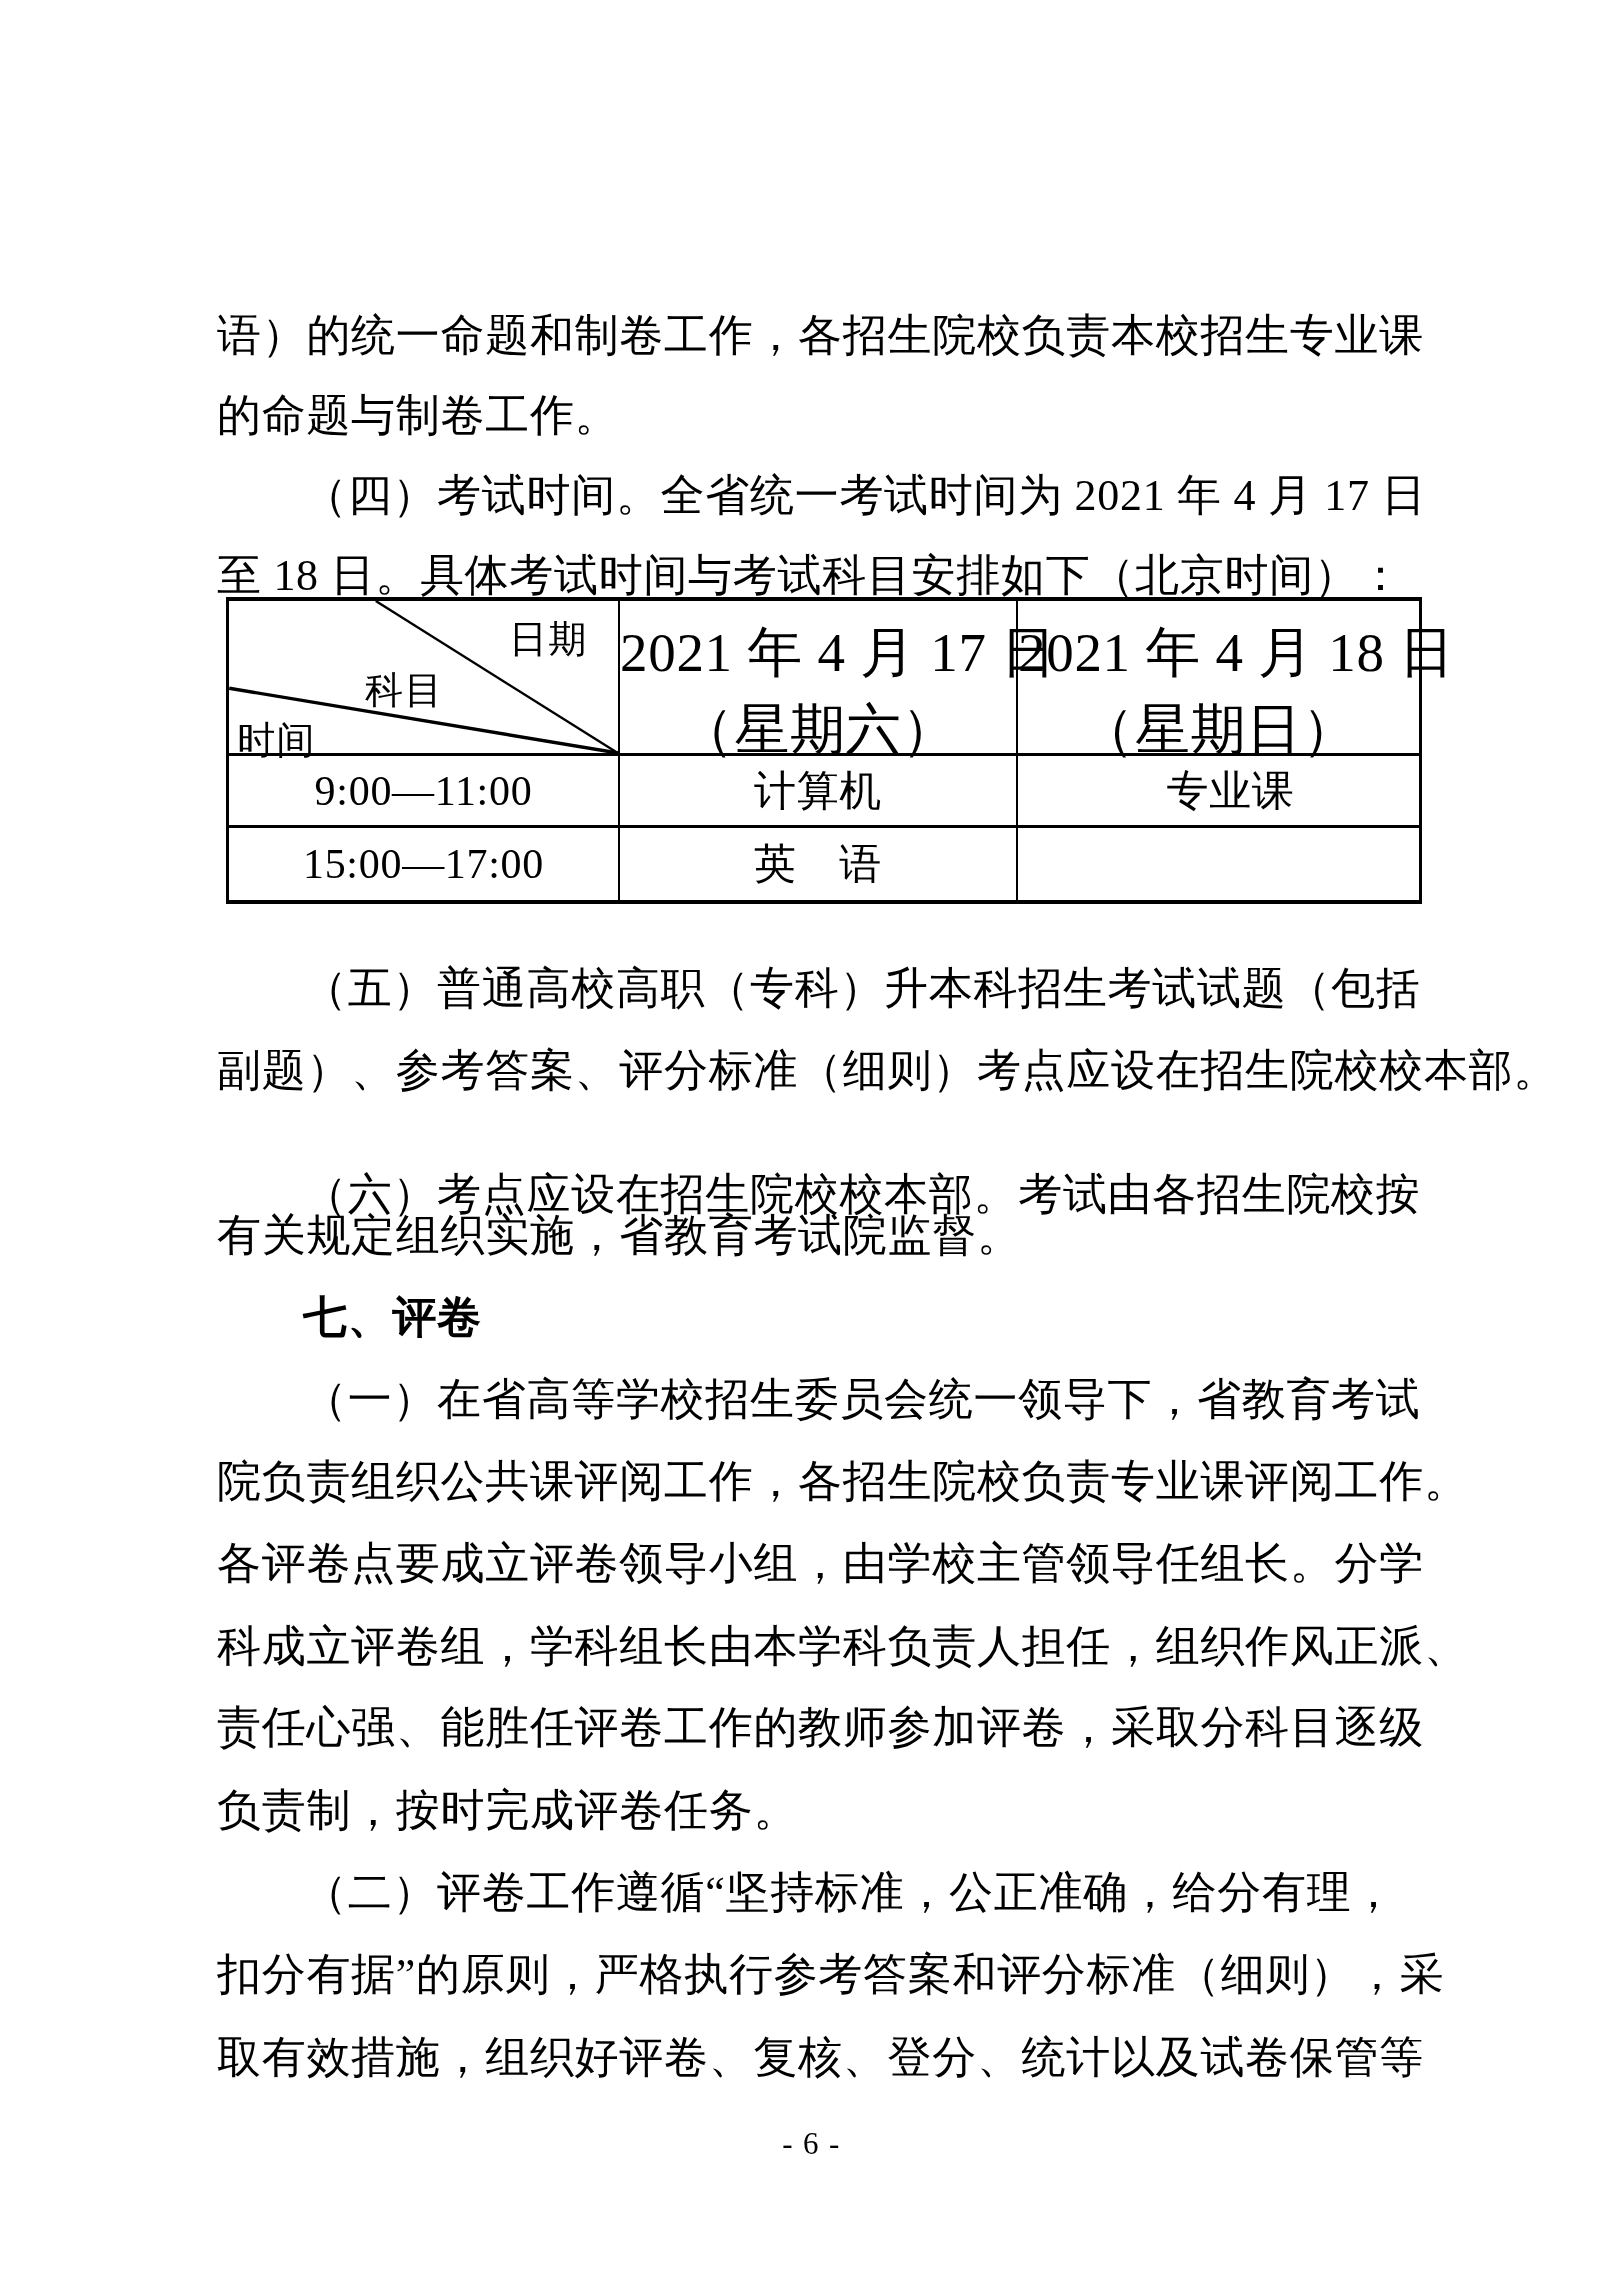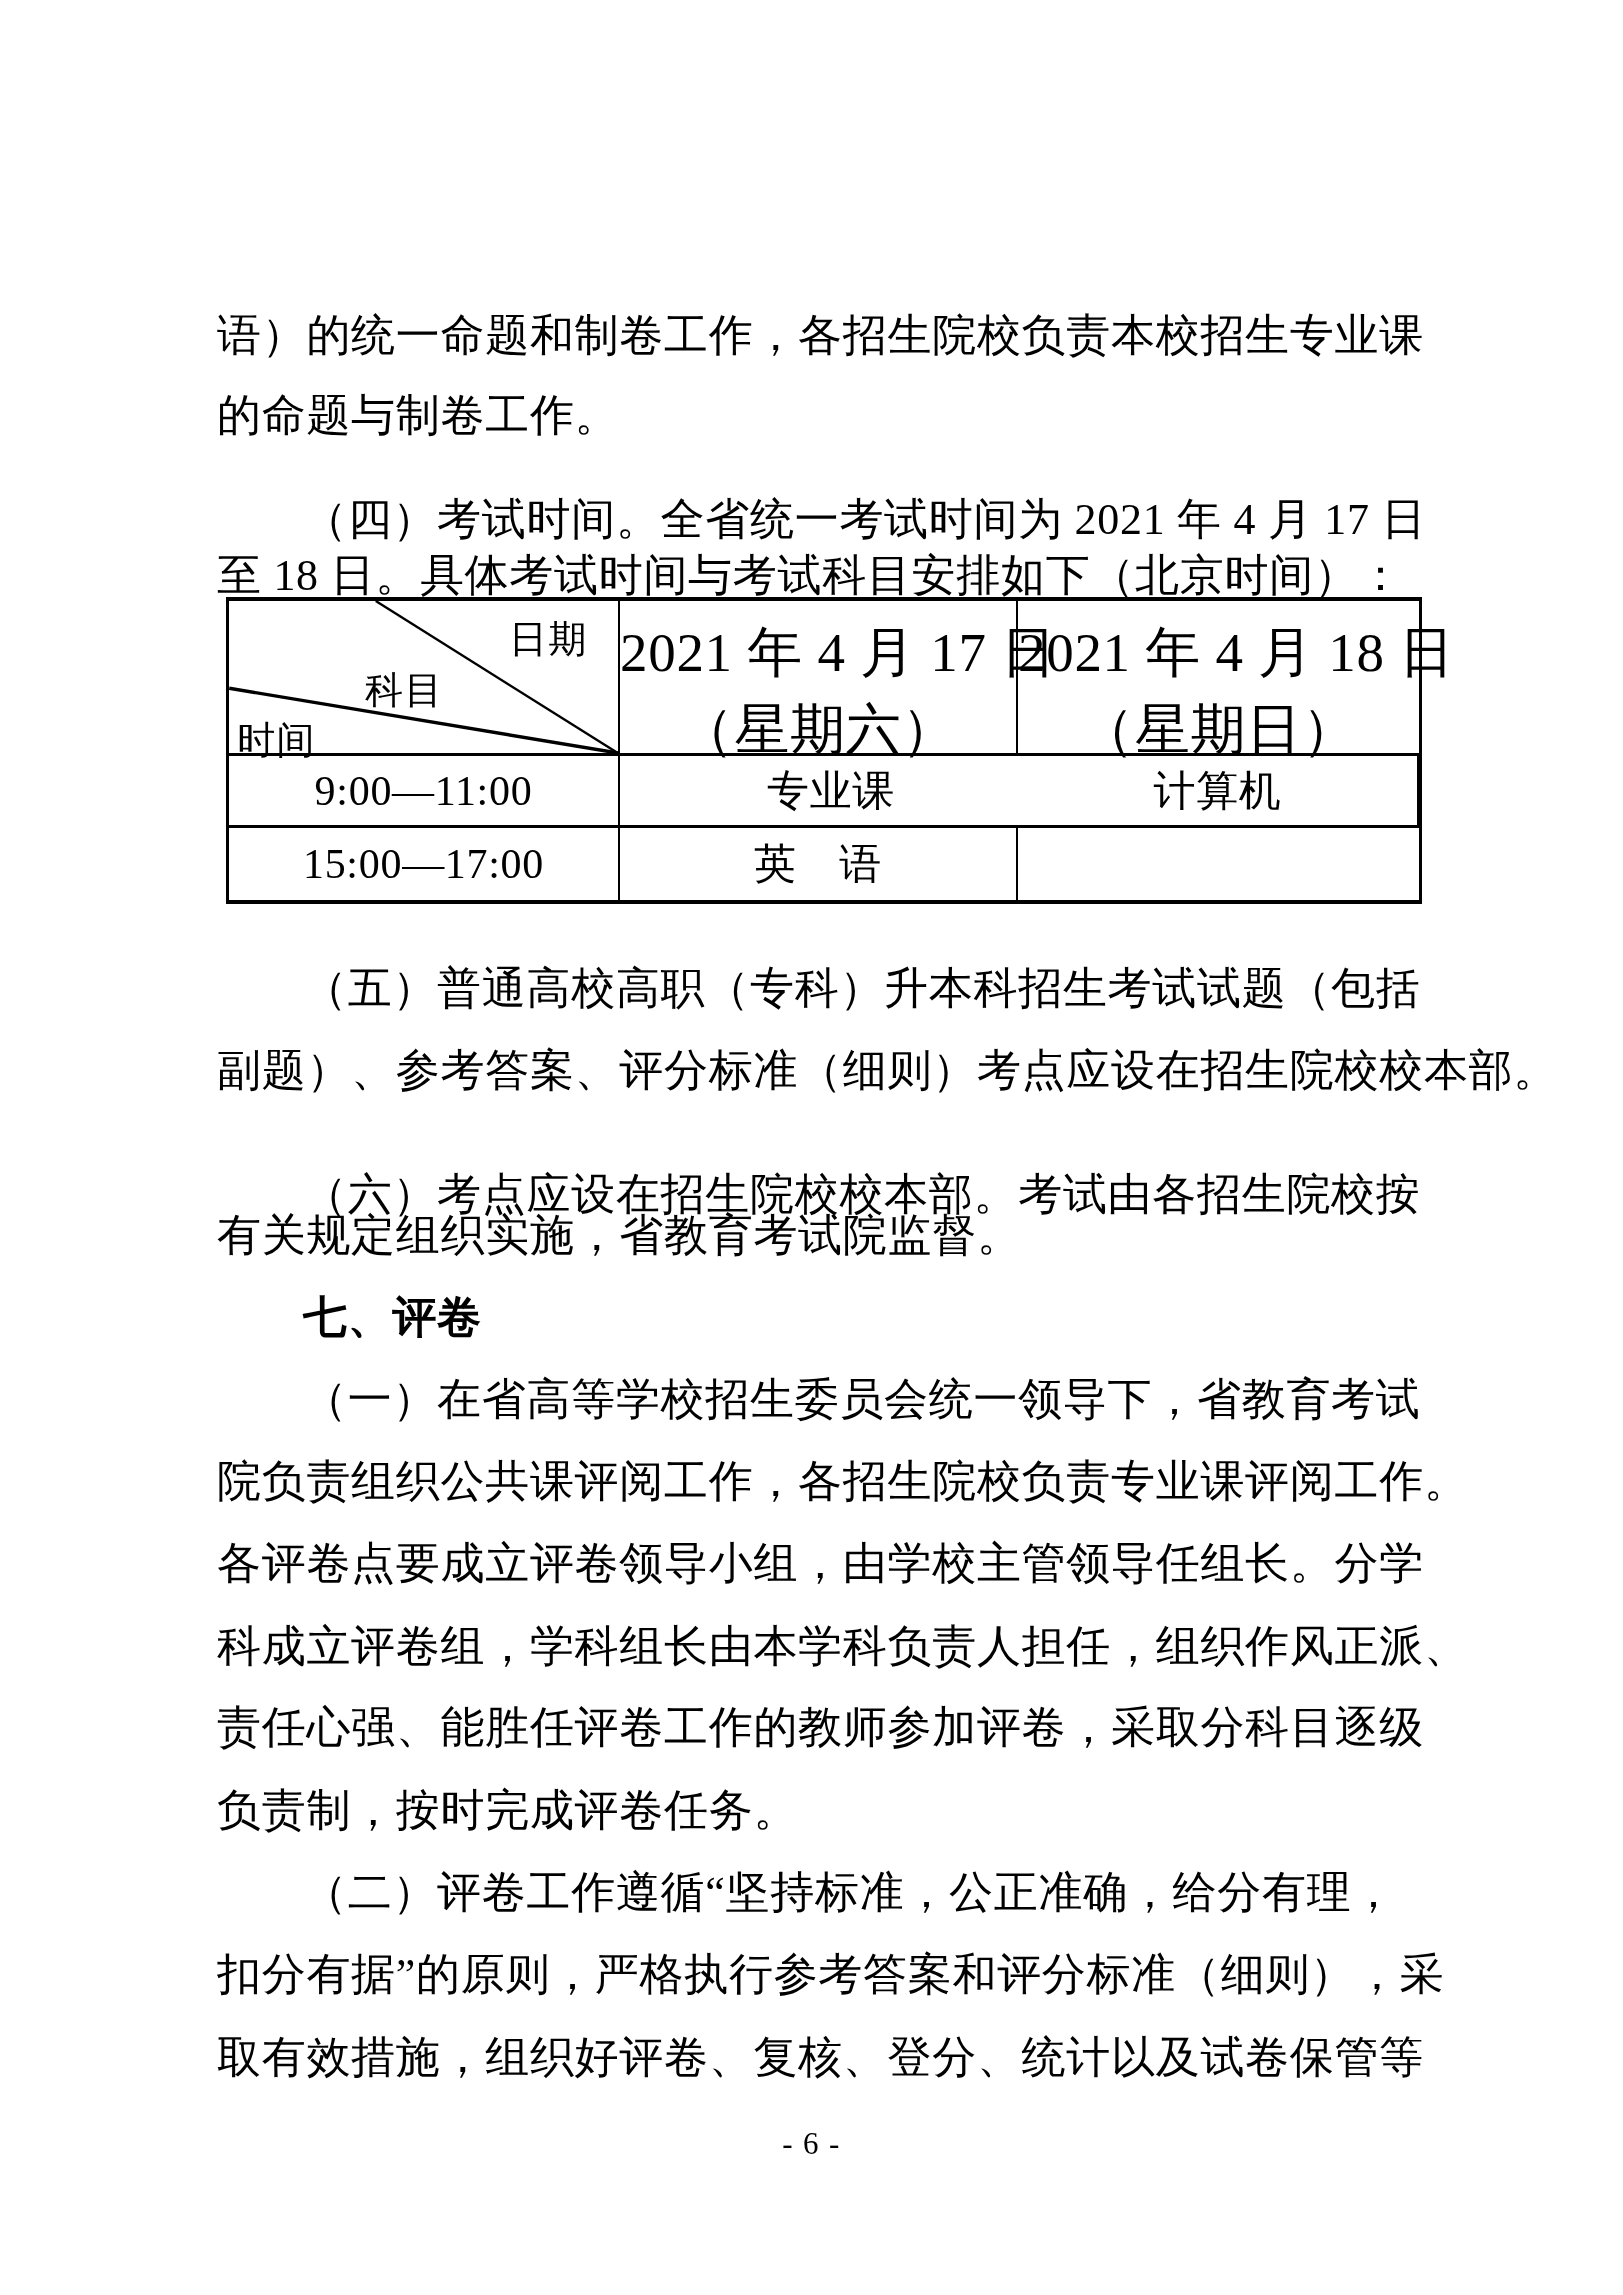--- a/index.html
+++ b/index.html
@@ -90,21 +90,21 @@
   }
 </style>
 </head>
 <body>
 
 <div class="page">
 
   <div id="lines-before">
       <div class="line" style="top: 314px;">语）的统一命题和制卷工作，各招生院校负责本校招生专业课</div>
       <div class="line" style="top: 394px;">的命题与制卷工作。</div>
-      <div class="line indent" style="top: 474px; margin-top: 24px;">（四）考试时间。全省统一考试时间为 2021 年 4 月 17 日</div>
+      <div class="line indent" style="top: 474px;">（四）考试时间。全省统一考试时间为 2021 年 4 月 17 日</div>
       <div class="line" style="top: 554px; font-family: Liberation Serif, serif;">至 18 日。具体考试时间与考试科目安排如下（北京时间）：</div>
     </div>
 
   <div class="schedule-table">
 
     <div class="cell corner-cell">
       <svg width="389" height="152" viewBox="0 0 570 223">
         <line x1="215" y1="0" x2="570" y2="223" stroke="#000" stroke-width="3.5"></line>
         <line x1="0" y1="128" x2="570" y2="223" stroke="#000" stroke-width="5"></line>
       </svg>
@@ -117,22 +117,22 @@
       <div class="day-line1">2021 年 4 月 17 日</div>
       <div class="day-line2">（星期六）</div>
     </div>
 
     <div class="cell day-header col-last">
       <div class="day-line1">2021 年 4 月 18 日</div>
       <div class="day-line2">（星期日）</div>
     </div>
 
     <div class="cell">9:00—11:00</div>
+    <div class="cell">计算机</div>
     <div class="cell col-last">专业课</div>
-    <div class="cell">计算机</div>
 
     <div class="cell row-last">15:00—17:00</div>
     <div class="cell row-last">英　语</div>
     <div class="cell row-last col-last"></div>
 
   </div>
 
   <div id="lines-after">
       <div class="line indent" style="top: 967px;">（五）普通高校高职（专科）升本科招生考试试题（包括</div>
       <div class="line" style="top: 1049px;">副题）、参考答案、评分标准（细则）考点应设在招生院校校本部。</div>

